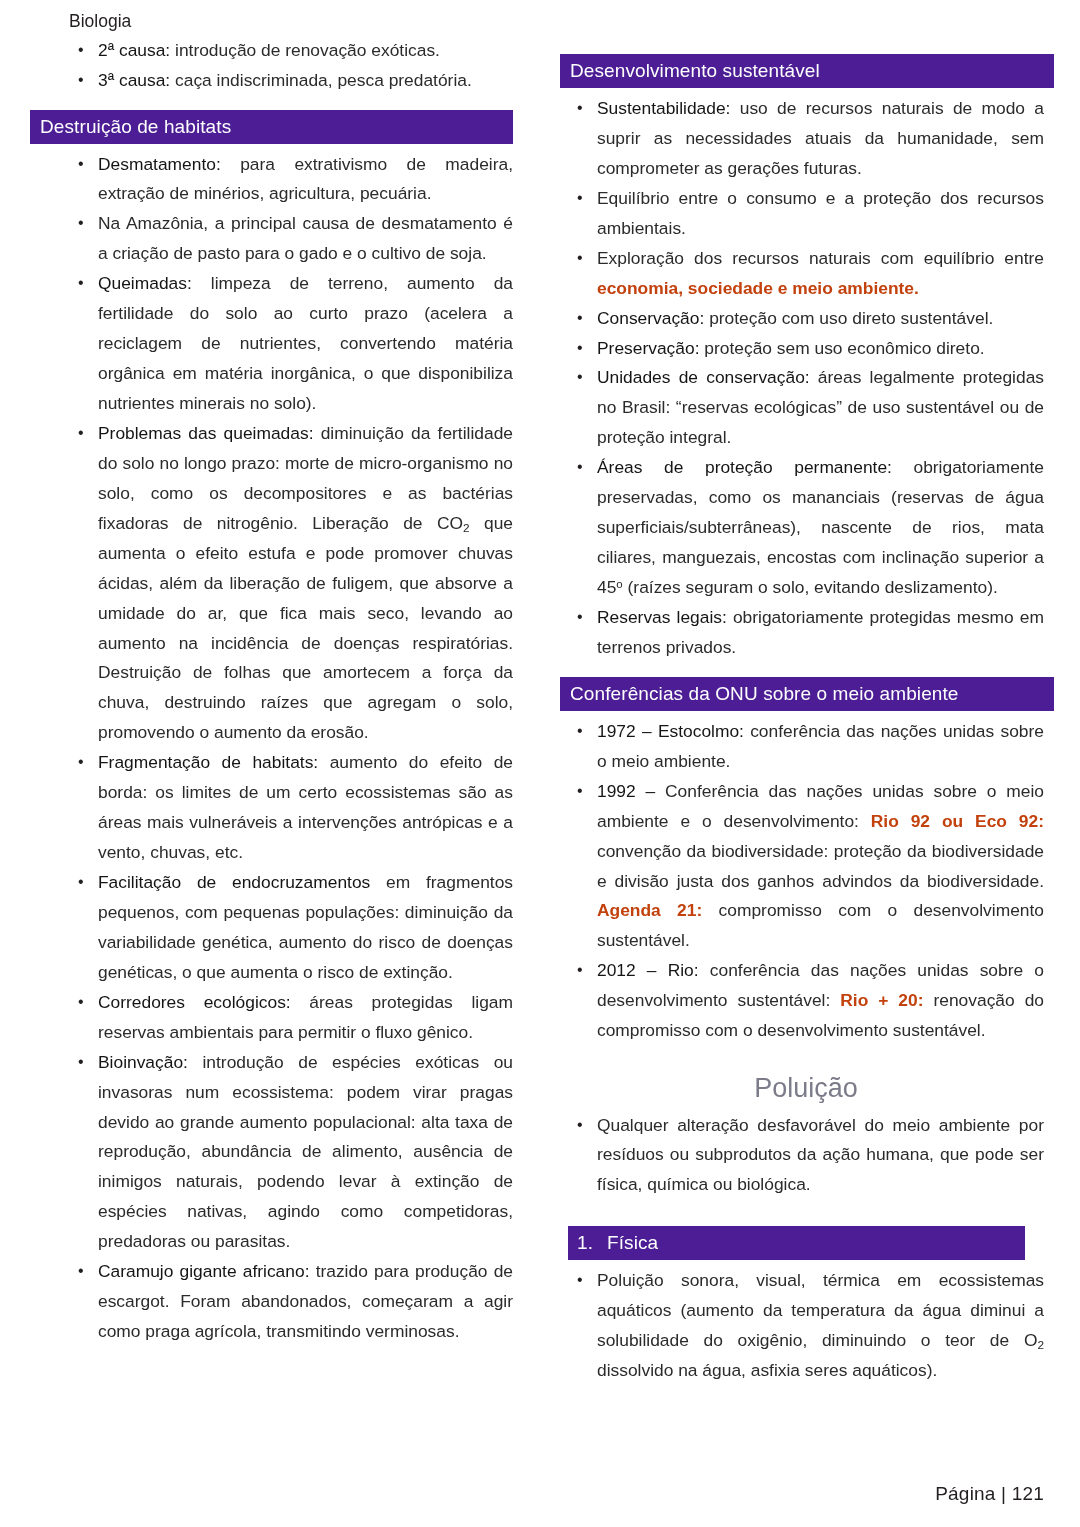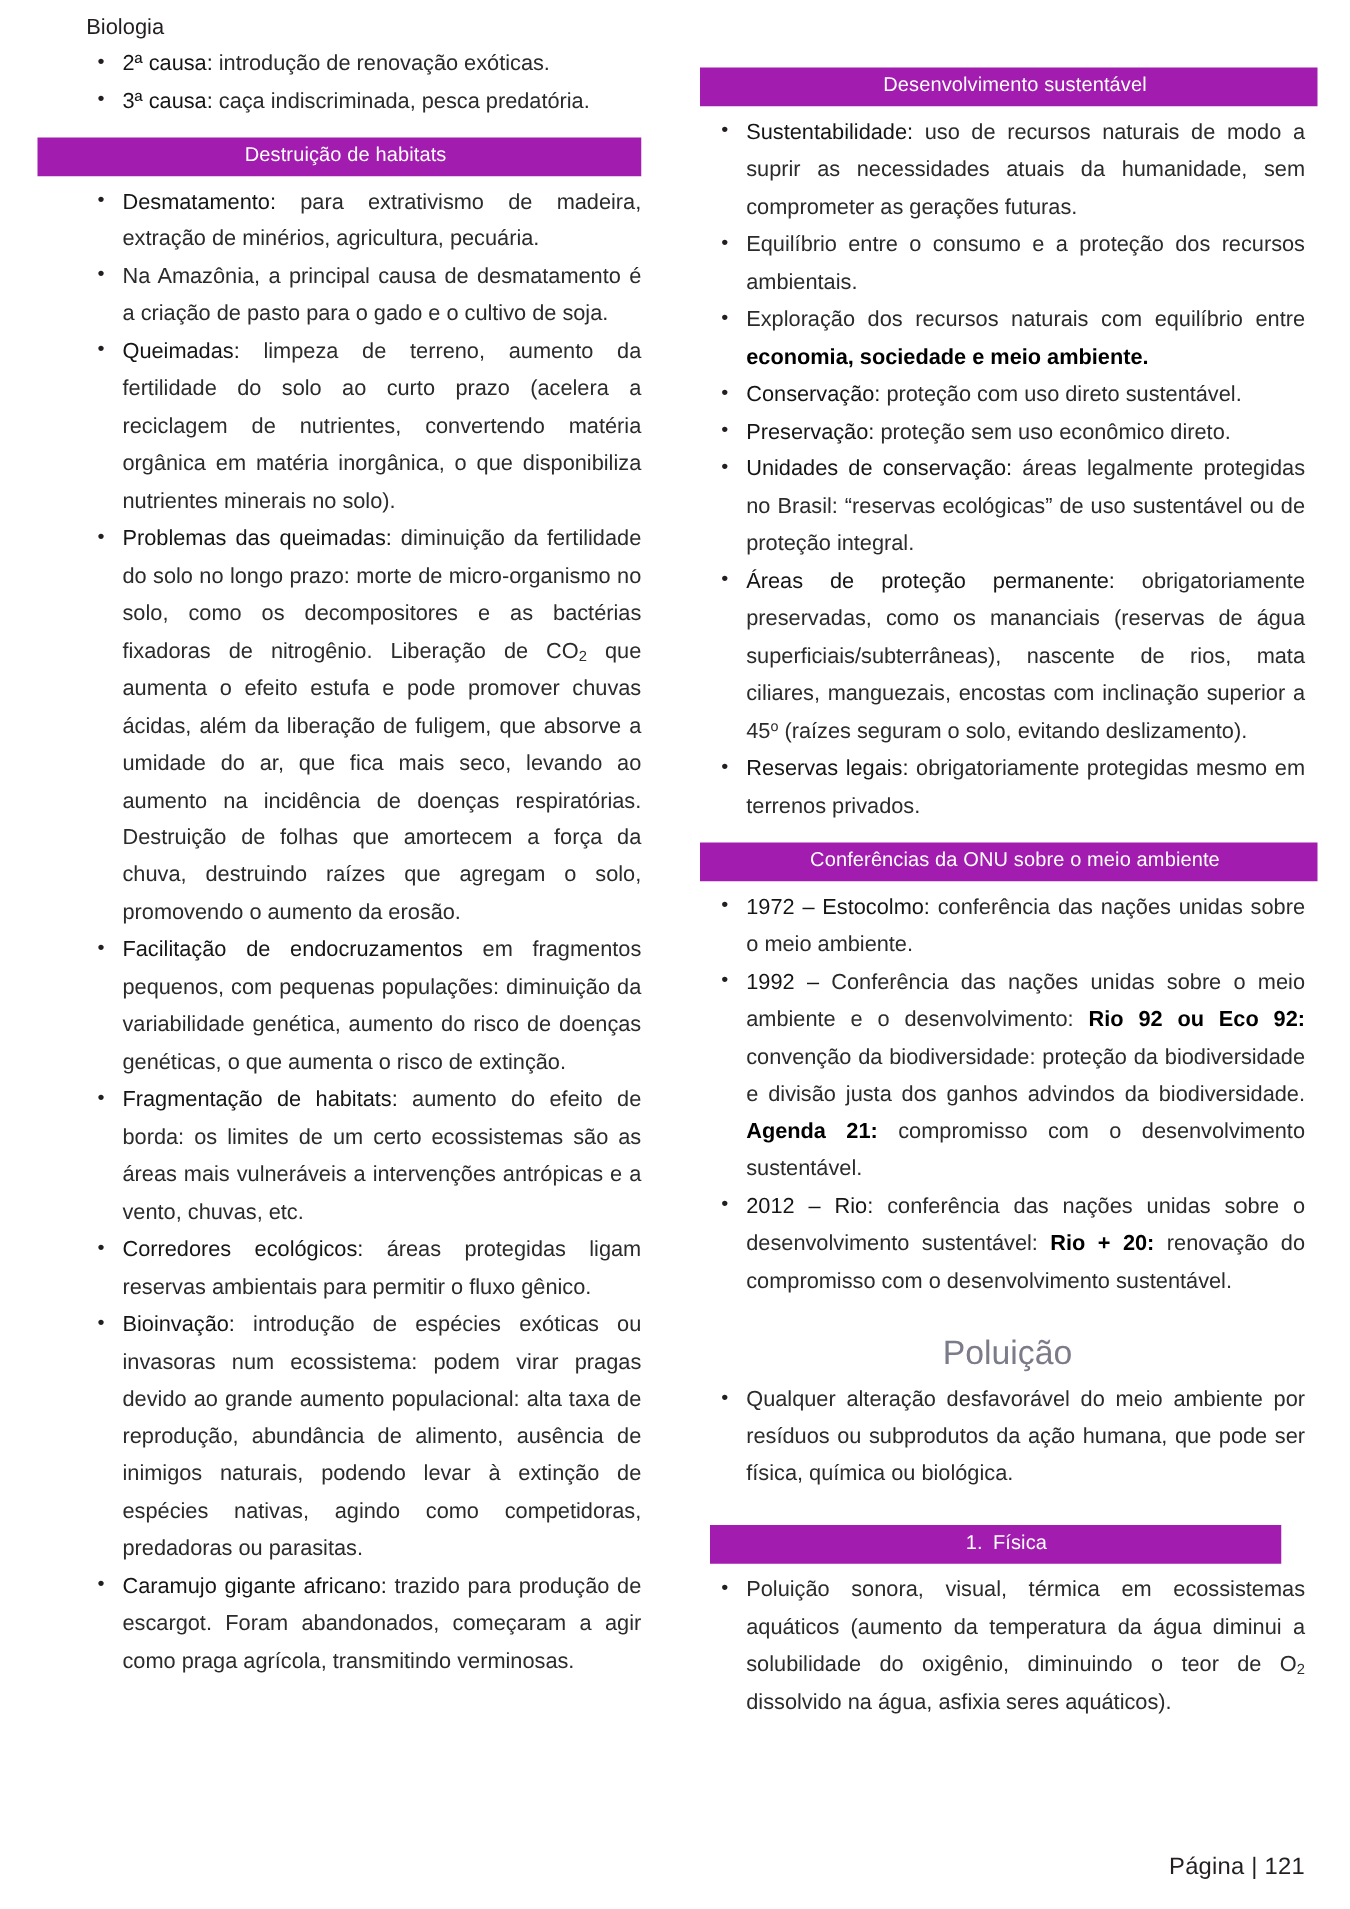--- a/index.html
+++ b/index.html
@@ -39,31 +39,30 @@
     width: 540px;
     padding: 10px 27px 0 69px;
   }
   .col-right {
     width: 540px;
     padding: 40px 36px 0 28px;
   }
 
   
   .banner {
-    background: #a21caf;
+    background: #4c1d95;
     color: #ffffff;
-    font-size: 16px;
+    font-size: 19px;
     line-height: 1.0;
     padding: 7px 0 8px 10px;
     margin: 14px 0 6px 0;
     letter-spacing: 0.1px;
     font-weight: 400;
     white-space: nowrap;
     overflow: hidden;
-    text-align: center;
   }
   .banner-left  { width: 473px; margin-left: -39px; }
   .banner-right { width: 484px; margin-left: -8px; }
   .banner-numbered {
     width: 448px;
     margin-top: 26px;
     padding-left: 9px;
   }
   .banner-numbered .num {
     display: inline-block;
@@ -112,21 +111,21 @@
     font-size: 16px;
     color: #231f20;
     line-height: 1.72;
   }
   ul.blist > li .lead {
     font-weight: normal;
     color: #151515;
   }
   ul.blist > li b {
     font-weight: bold;
-    color: #000000;
+    color: #c2410c;
   }
 
   sub {
     font-size: 0.68em;
     vertical-align: -0.22em;
   }
   sup.deg {
     font-size: 0.66em;
     vertical-align: 0.42em;
   }
@@ -170,24 +169,24 @@
         <li>
           <span>Na Amazônia, a principal causa de desmatamento é a criação de pasto para o gado e o cultivo de soja.</span>
         </li>
         <li>
           <span class="lead">Queimadas:</span><span> limpeza de terreno, aumento da fertilidade do solo ao curto prazo (acelera a reciclagem de nutrientes, convertendo matéria orgânica em matéria inorgânica, o que disponibiliza nutrientes minerais no solo).</span>
         </li>
         <li>
           <span class="lead">Problemas das queimadas:</span><span> diminuição da fertilidade do solo no longo prazo: morte de micro-organismo no solo, como os decompositores e as bactérias fixadoras de nitrogênio. Liberação de CO</span><sub>2</sub><span> que aumenta o efeito estufa e pode promover chuvas ácidas, além da liberação de fuligem, que absorve a umidade do ar, que fica mais seco, levando ao aumento na incidência de doenças respiratórias. Destruição de folhas que amortecem a força da chuva, destruindo raízes que agregam o solo, promovendo o aumento da erosão.</span>
         </li>
         <li>
+          <span class="lead">Fragmentação de habitats:</span><span> aumento do efeito de borda: os limites de um certo ecossistemas são as áreas mais vulneráveis a intervenções antrópicas e a vento, chuvas, etc.</span>
+        </li>
+        <li>
           <span class="lead">Facilitação de endocruzamentos</span><span> em fragmentos pequenos, com pequenas populações: diminuição da variabilidade genética, aumento do risco de doenças genéticas, o que aumenta o risco de extinção.</span>
-        </li>
-        <li>
-          <span class="lead">Fragmentação de habitats:</span><span> aumento do efeito de borda: os limites de um certo ecossistemas são as áreas mais vulneráveis a intervenções antrópicas e a vento, chuvas, etc.</span>
         </li>
         <li>
           <span class="lead">Corredores ecológicos:</span><span> áreas protegidas ligam reservas ambientais para permitir o fluxo gênico.</span>
         </li>
         <li>
           <span class="lead">Bioinvação:</span><span> introdução de espécies exóticas ou invasoras num ecossistema: podem virar pragas devido ao grande aumento populacional: alta taxa de reprodução, abundância de alimento, ausência de inimigos naturais, podendo levar à extinção de espécies nativas, agindo como competidoras, predadoras ou parasitas.</span>
         </li>
         <li>
           <span class="lead">Caramujo gigante africano:</span><span> trazido para produção de escargot. Foram abandonados, começaram a agir como praga agrícola, transmitindo verminosas.</span>
         </li>

